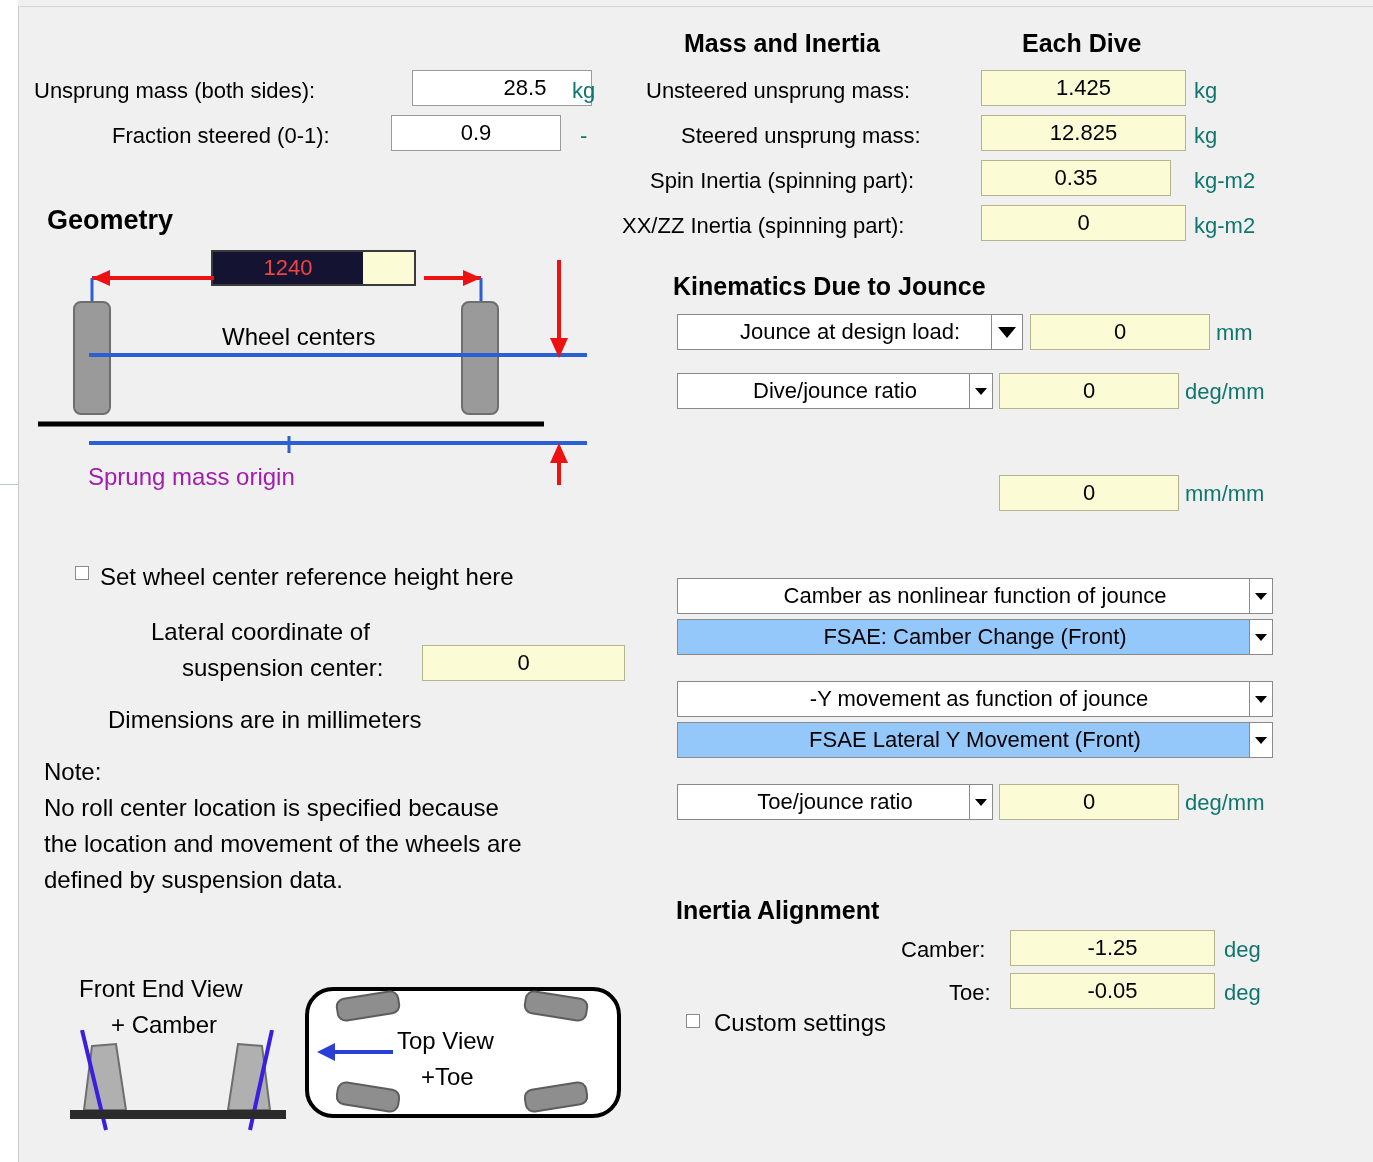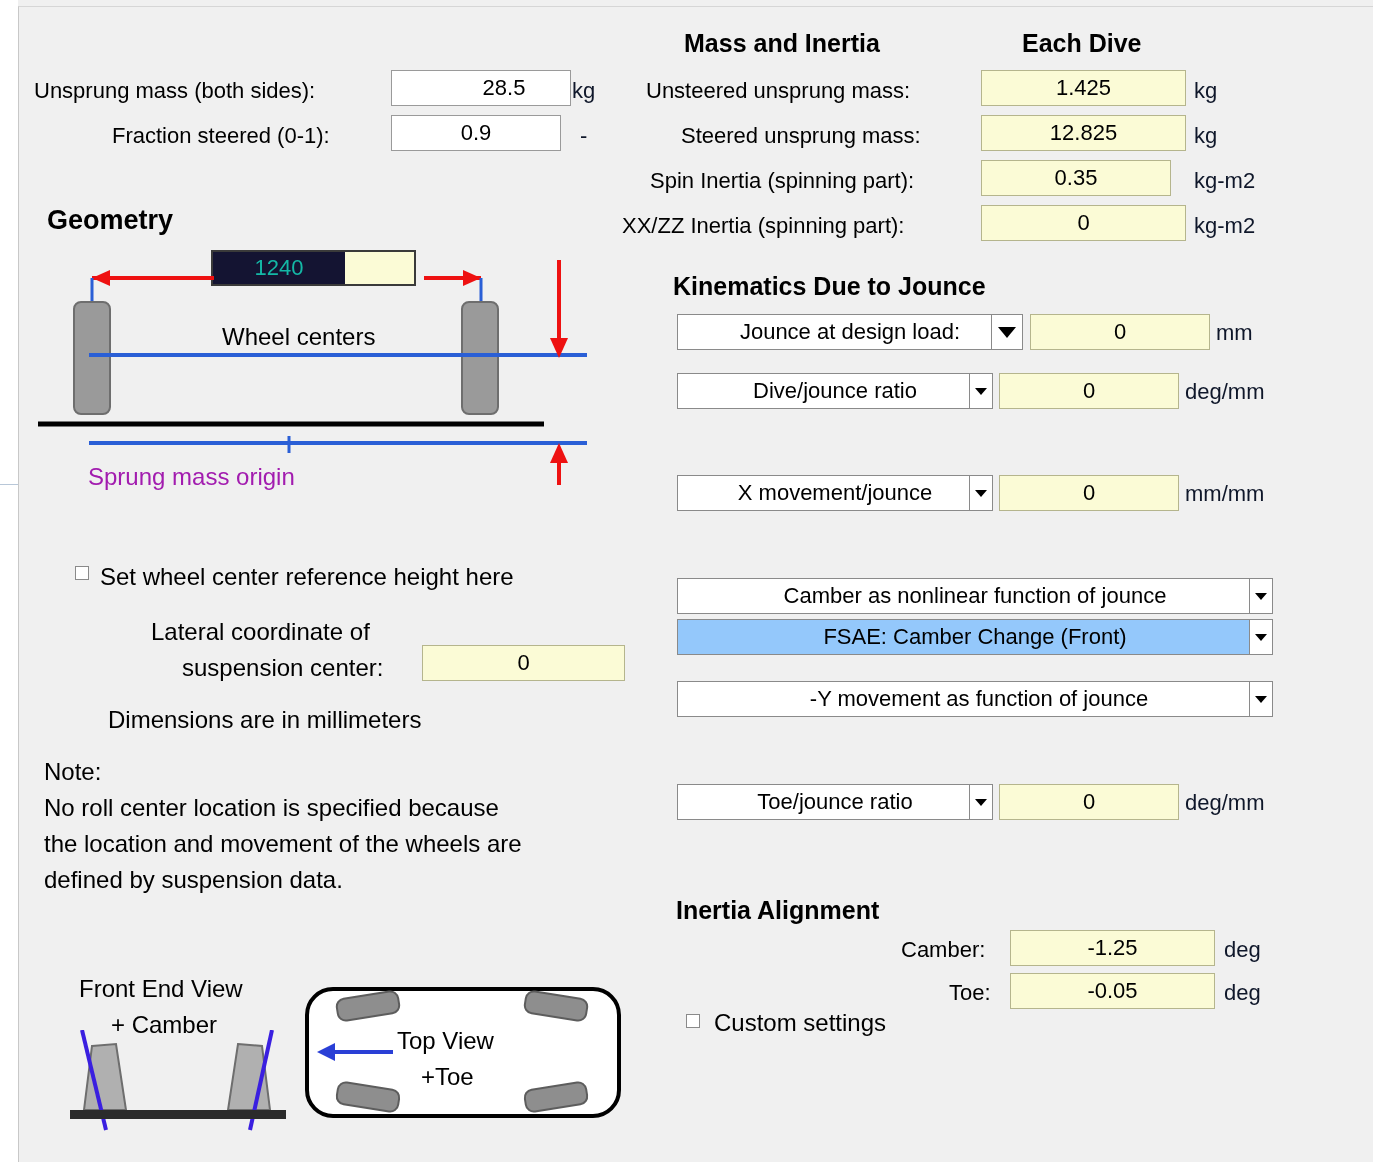--- a/index.html
+++ b/index.html
@@ -63,21 +63,21 @@
     line-height: 34px;
     font-family: "Liberation Sans", sans-serif;
   }
   .field.yellow {
     background: #fbfbd6;
     border: 1px solid #b5b58d;
   }
   .unit {
     position: absolute;
     font-size: 22px;
-    color: #0f172a;
+    color: #0f766e;
     white-space: nowrap;
   }
   .combo {
     position: absolute;
     box-sizing: border-box;
     height: 36px;
     border: 1px solid #8a8a8a;
     background: #ffffff;
     font-size: 22px;
     color: #000;
@@ -121,43 +121,43 @@
     box-sizing: border-box;
   }
   
   .field.sel {
     background: #fbfbd6;
     border: 2px solid #3a3a3a;
     padding: 0;
   }
   .field.sel .selbox {
     display: block;
-    width: 132px;
+    width: 150px;
     height: 32px;
     background: #141432;
-    color: #14b8a6;
+    color: #ef4444;
     line-height: 32px;
     text-align: center;
     font-size: 22px;
   }
   svg { display: block; }
   .svgwrap { position: absolute; }
 </style>
 </head>
 <body>
 
 <div id="root">
 
   <div class="edge-left">
     <div class="tickline"></div>
   </div>
   <div class="panel-bg"></div>
 
   <div class="lbl" style="left:34px; top:78px;">Unsprung mass (both sides):</div>
-  <div class="field" style="left:391px; top:70px; width:180px;padding-left:46px;">28.5</div>
+  <div class="field" style="left:412px; top:70px; width:180px;padding-left:46px;">28.5</div>
   <div class="unit" style="left:572px; top:78px;">kg</div>
 
   <div class="lbl" style="left:112px; top:123px;">Fraction steered (0-1):</div>
   <div class="field" style="left:391px; top:115px; width:170px;">0.9</div>
   <div class="unit" style="left:580px; top:123px;">-</div>
 
   <div class="hdr" style="left:47px; top:205px; font-size:27px;">Geometry</div>
 
   <div class="field sel" style="left:211px; top:250px; width:205px; display:flex; align-items:center;">
     <span class="selbox">1240</span>
@@ -274,44 +274,44 @@
 
   <div class="combo" style="left:677px; top:373px; width:316px;">
     <span>Dive/jounce ratio</span>
     <span class="arrow">
         <span class="caret"></span>
       </span>
   </div>
   <div class="field yellow" style="left:999px; top:373px; width:180px;">0</div>
   <div class="unit" style="left:1185px; top:379px;">deg/mm</div>
 
-  <div class="combo" style="left:677px; top:475px; width:316px;">
-    <span>X movement/jounce</span>
-    <span class="arrow">
-        <span class="caret"></span>
-      </span>
-  </div>
   <div class="field yellow" style="left:999px; top:475px; width:180px;">0</div>
   <div class="unit" style="left:1185px; top:481px;">mm/mm</div>
 
   <div class="combo" style="left:677px; top:578px; width:596px;">
     <span>Camber as nonlinear function of jounce</span>
     <span class="arrow">
         <span class="caret"></span>
       </span>
   </div>
   <div class="combo blue" style="left:677px; top:619px; width:596px;">
     <span>FSAE: Camber Change (Front)</span>
     <span class="arrow">
         <span class="caret"></span>
       </span>
   </div>
 
   <div class="combo" style="left:677px; top:681px; width:596px;padding-left:8px;">
     <span>-Y movement as function of jounce</span>
+    <span class="arrow">
+        <span class="caret"></span>
+      </span>
+  </div>
+  <div class="combo blue" style="left:677px; top:722px; width:596px;">
+    <span>FSAE Lateral Y Movement (Front)</span>
     <span class="arrow">
         <span class="caret"></span>
       </span>
   </div>
 
   <div class="combo" style="left:677px; top:784px; width:316px;">
     <span>Toe/jounce ratio</span>
     <span class="arrow">
         <span class="caret"></span>
       </span>

